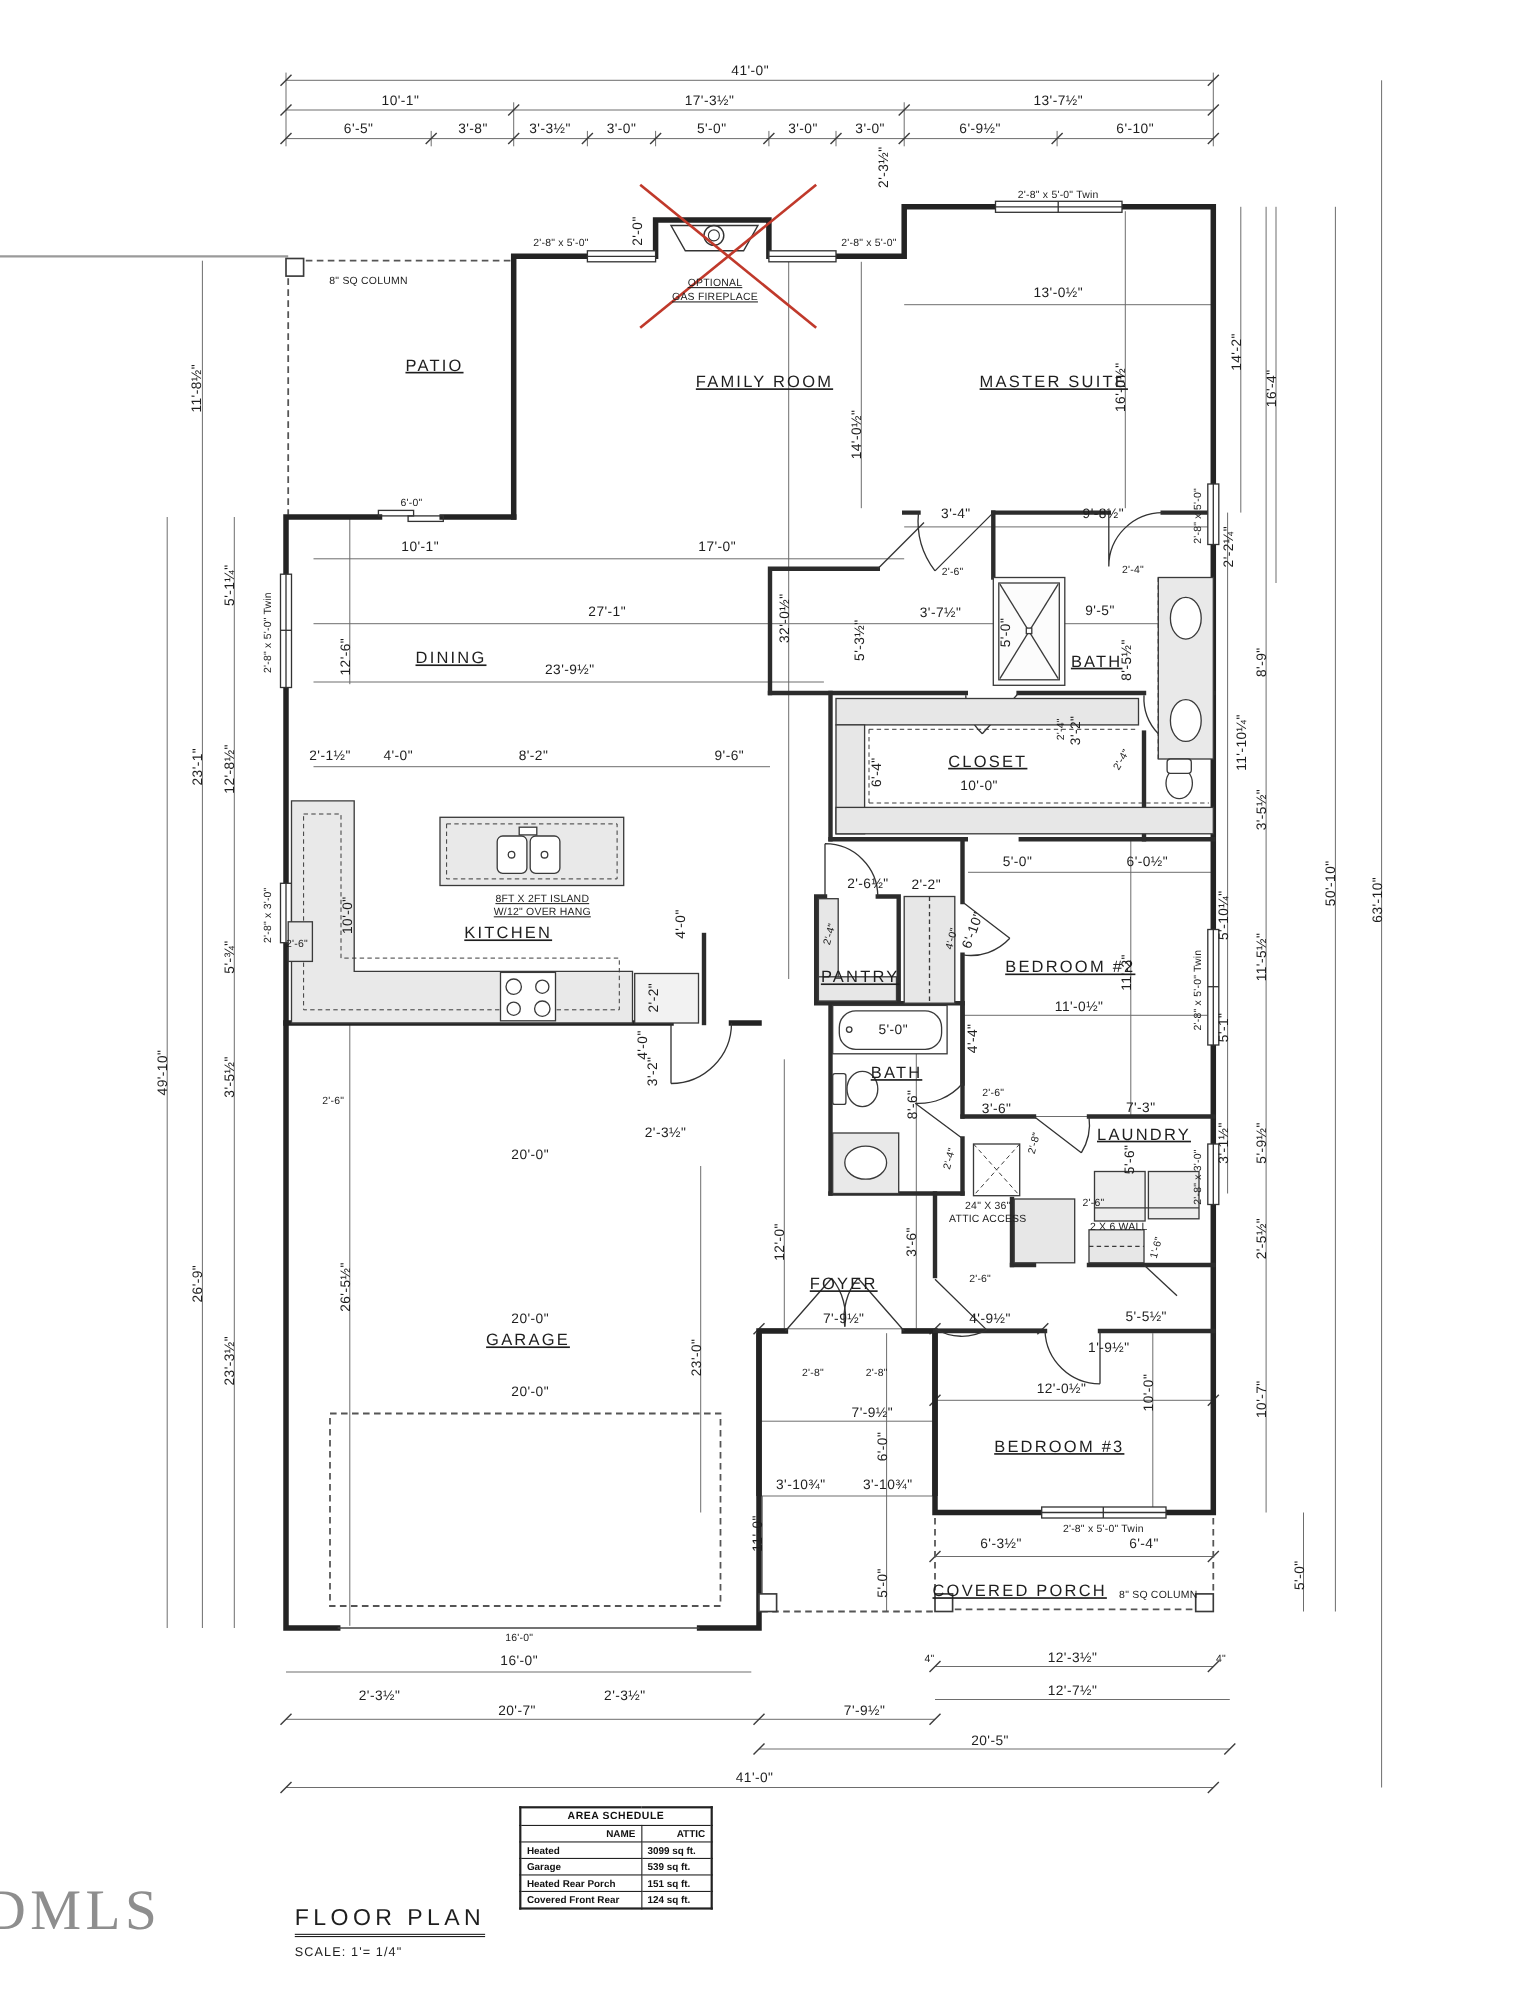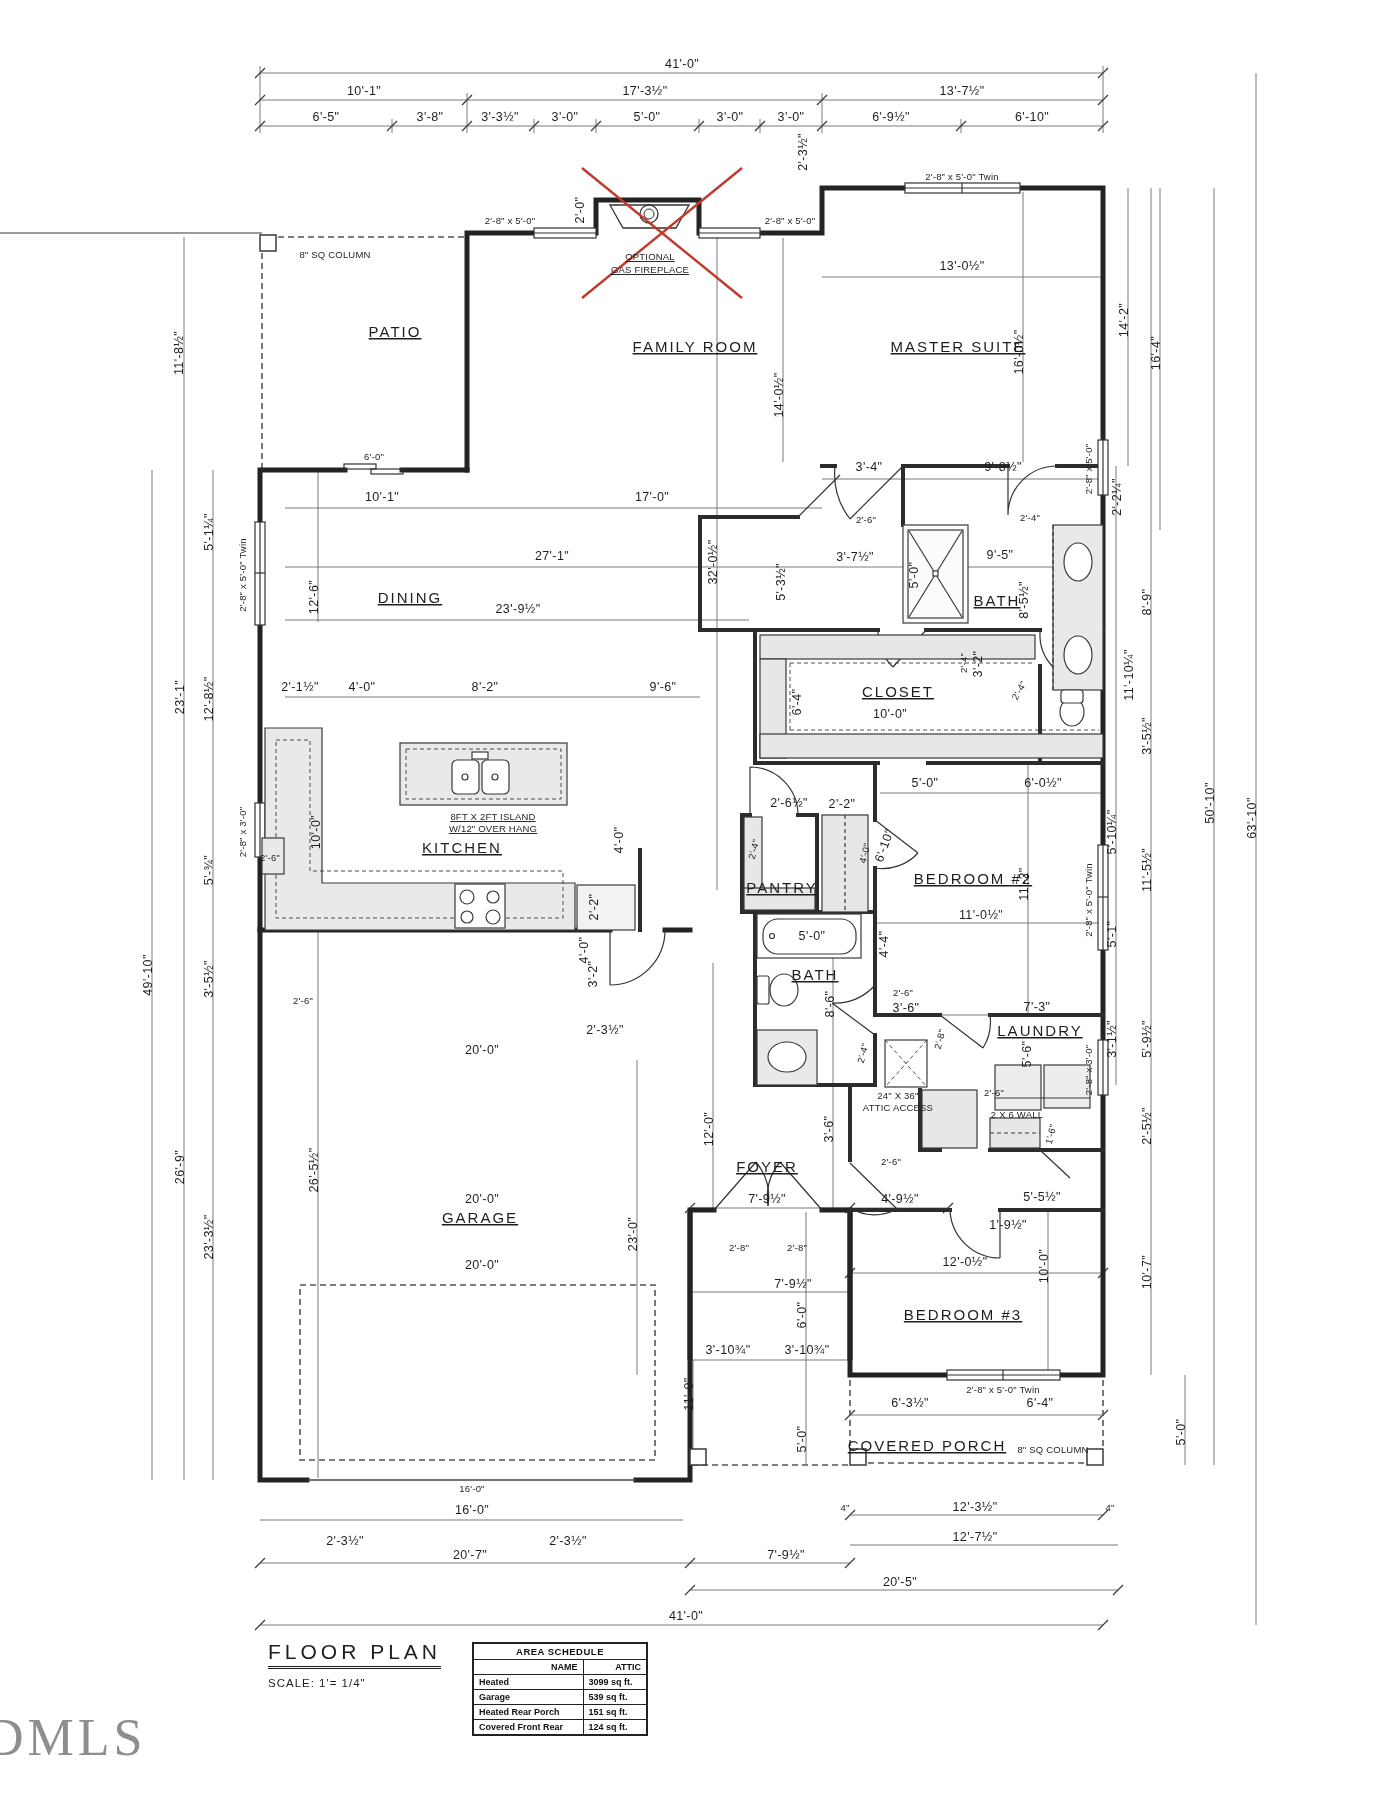--- a/index.html
+++ b/index.html
@@ -5,21 +5,21 @@
   html,body{margin:0;padding:0;background:#ffffff;}
   #sheet{position:relative;width:1382px;height:1820px;background:#fff;overflow:hidden;
          font-family:"Liberation Sans",sans-serif;}
   svg{position:absolute;left:0;top:0;}
   svg text{font-family:"Liberation Sans",sans-serif;fill:#1e1e1e;}
   .d{font-size:12.5px;letter-spacing:.4px;}
   .s{font-size:9.5px;letter-spacing:.2px;}
   .r{font-size:15px;letter-spacing:2px;text-decoration:underline;}
   .u{text-decoration:underline;}
   .mid{text-anchor:middle;}
-  #title-block{position:absolute;left:268px;top:1640px;color:#1e1e1e;}
+  #title-block{position:absolute;left:268px;top:1732px;color:#1e1e1e;}
   #title-block .t{font-size:21px;letter-spacing:4px;border-bottom:3px double #1e1e1e;
                   padding-bottom:2px;display:inline-block;}
   #title-block .sc{font-size:11.5px;letter-spacing:1px;margin-top:8px;}
   #schedule{position:absolute;left:472px;top:1642px;width:176px;border:2px solid #222;
             border-collapse:collapse;background:#fff;}
   #schedule td,#schedule th{border:1px solid #222;font-size:9px;padding:2px 5px;
             color:#111;font-weight:bold;text-align:left;}
   #schedule .hd{text-align:center;font-weight:bold;font-size:9.5px;letter-spacing:.5px;}
   #schedule .ch{font-weight:bold;text-align:right;}
   #watermark{position:absolute;left:-14px;top:1708px;font-family:"Liberation Serif",serif;

